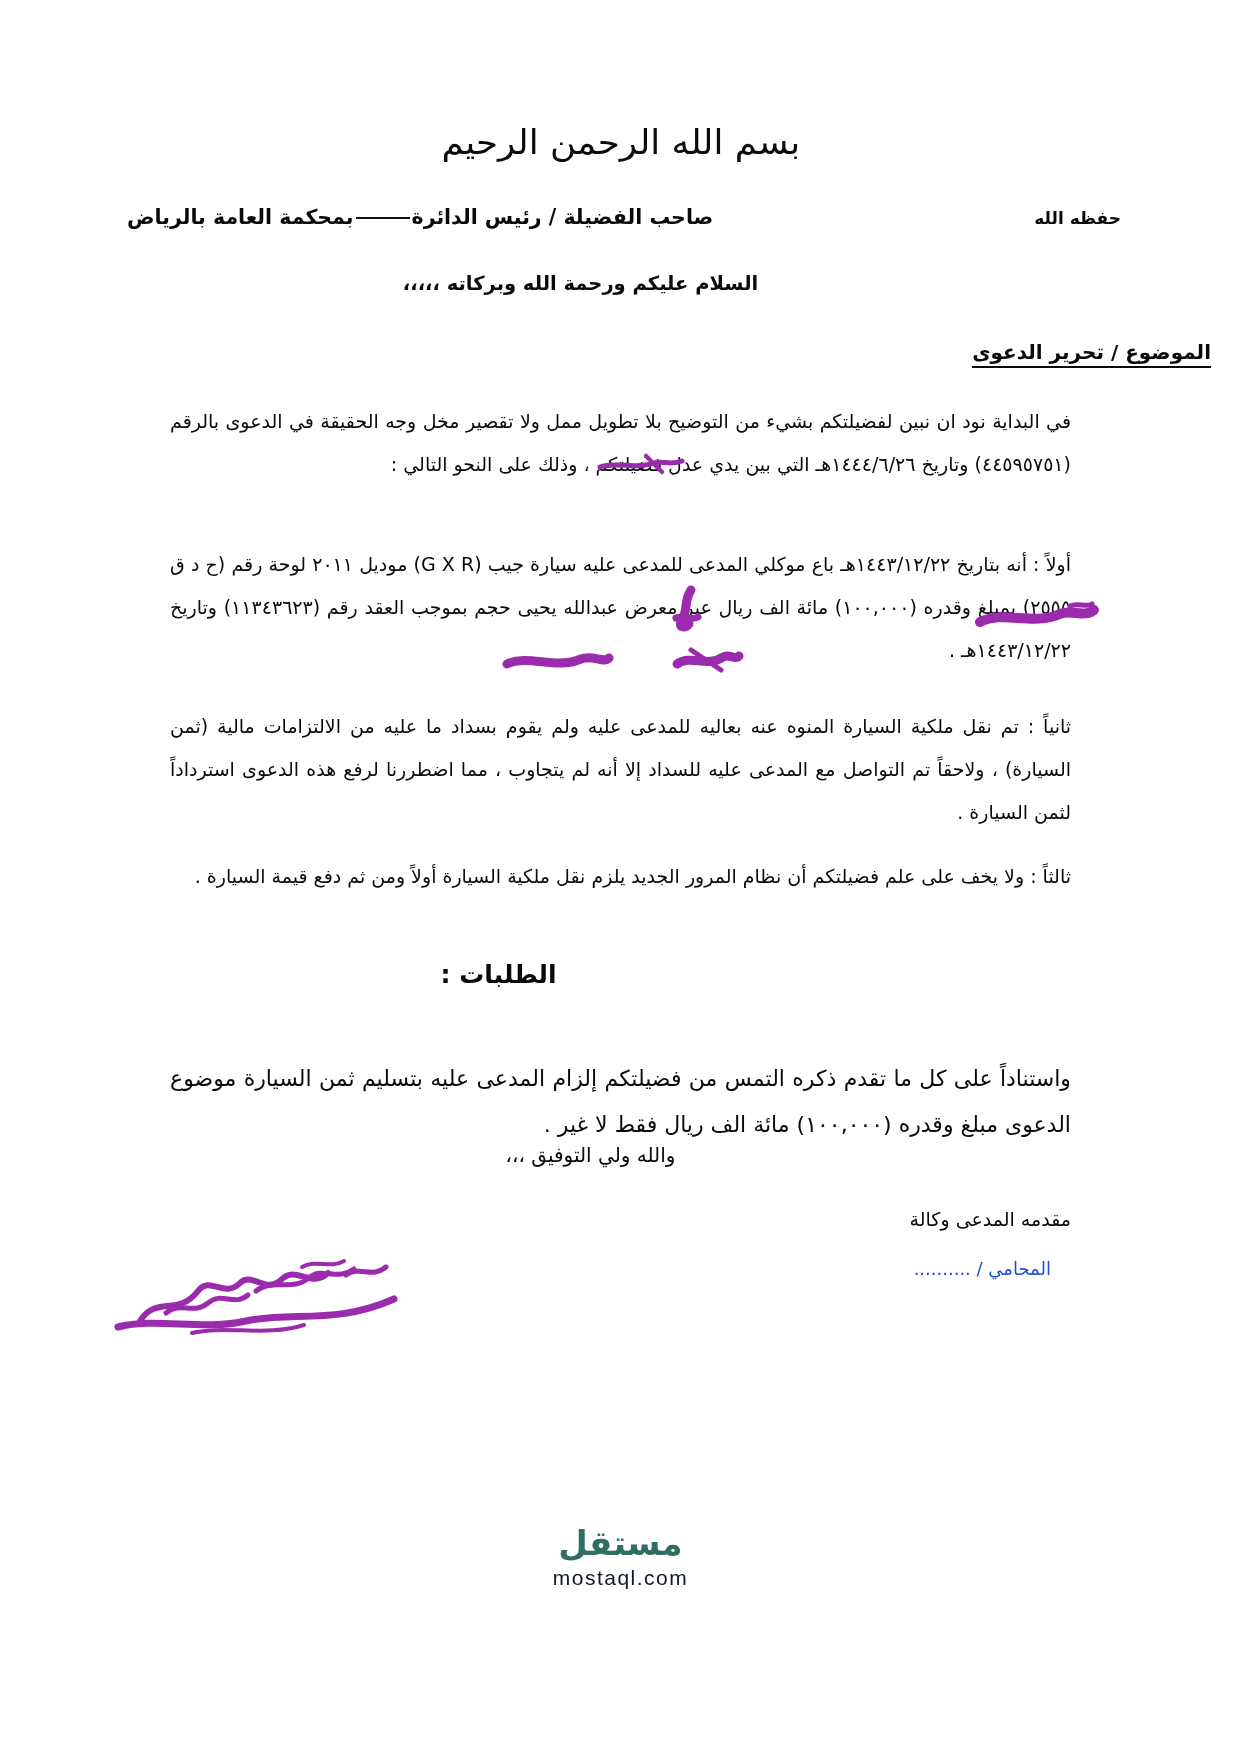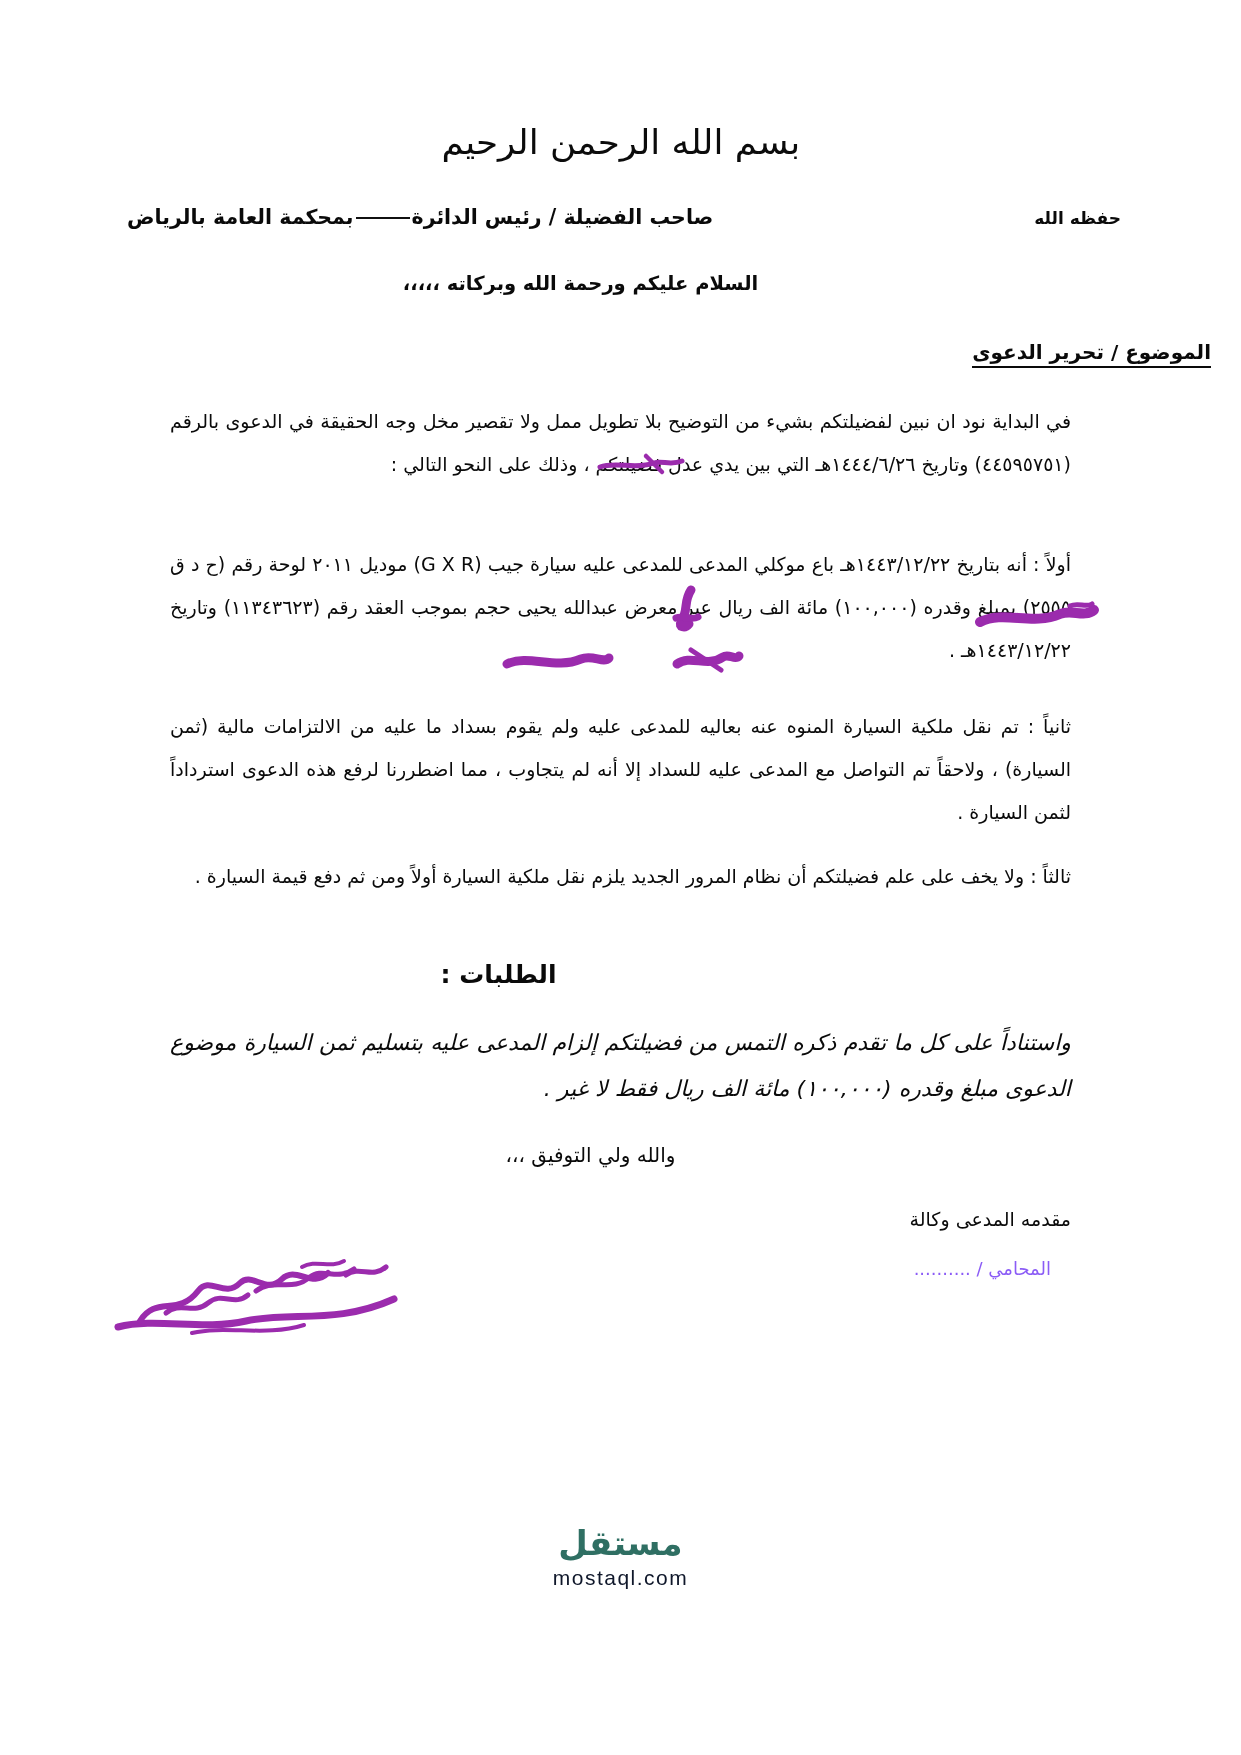--- a/index.html
+++ b/index.html
@@ -129,29 +129,28 @@
     text-align: center;
     font-size: 25px;
     font-weight: bold;
     direction: rtl;
     padding-right: 250px;
     box-sizing: border-box;
   }
 
   .p5 {
     position: absolute;
-    top: 1020px;
+    top: 1056px;
     right: 170px;
     left: 170px;
     font-size: 22px;
     line-height: 46px;
     text-align: justify;
     direction: rtl;
     color: #0a0a0a;
-    font-style: italic;
   }
 
   .closing {
     position: absolute;
     top: 1143px;
     width: 100%;
     text-align: center;
     font-size: 20px;
     direction: rtl;
     padding-right: 60px;
@@ -165,21 +164,21 @@
     font-size: 19px;
     direction: rtl;
   }
 
   .signer-name {
     position: absolute;
     top: 1258px;
     right: 190px;
     font-size: 18px;
     direction: rtl;
-    color: #8b5cf6;
+    color: #1d4ed8;
   }
 
   
   .ink {
     position: absolute;
     pointer-events: none;
   }
   .ink svg { display: block; overflow: visible; }
 
   

